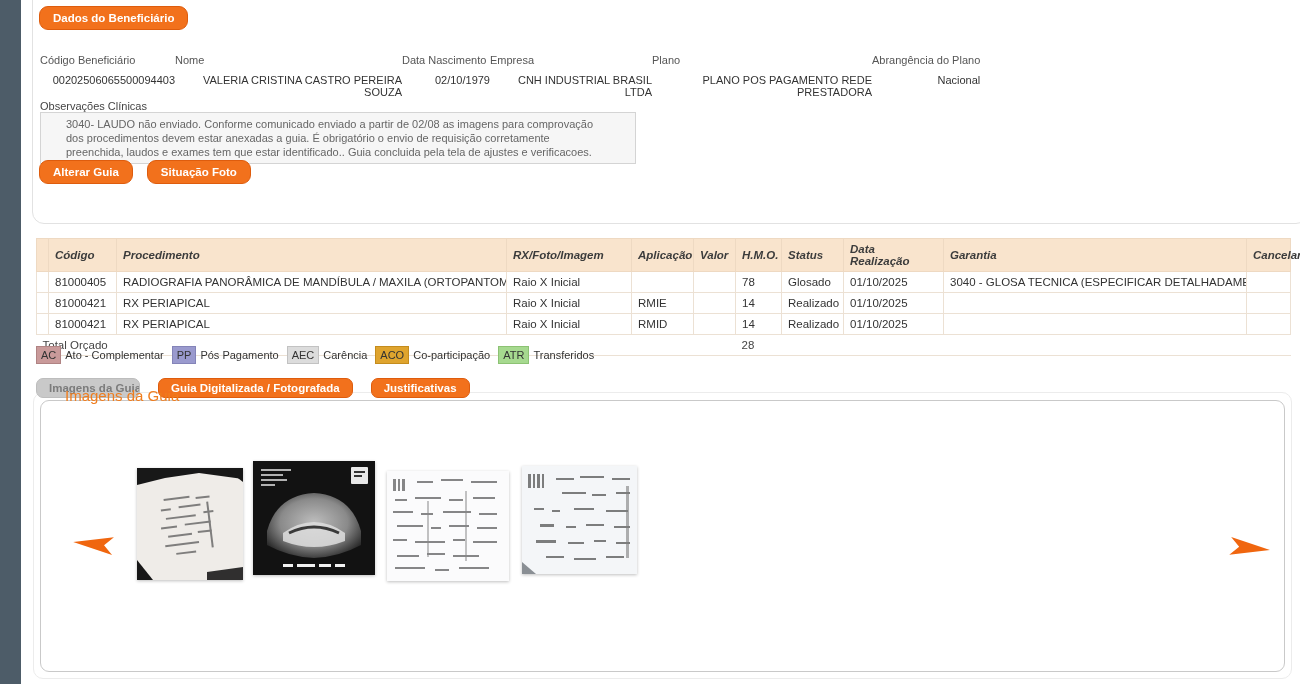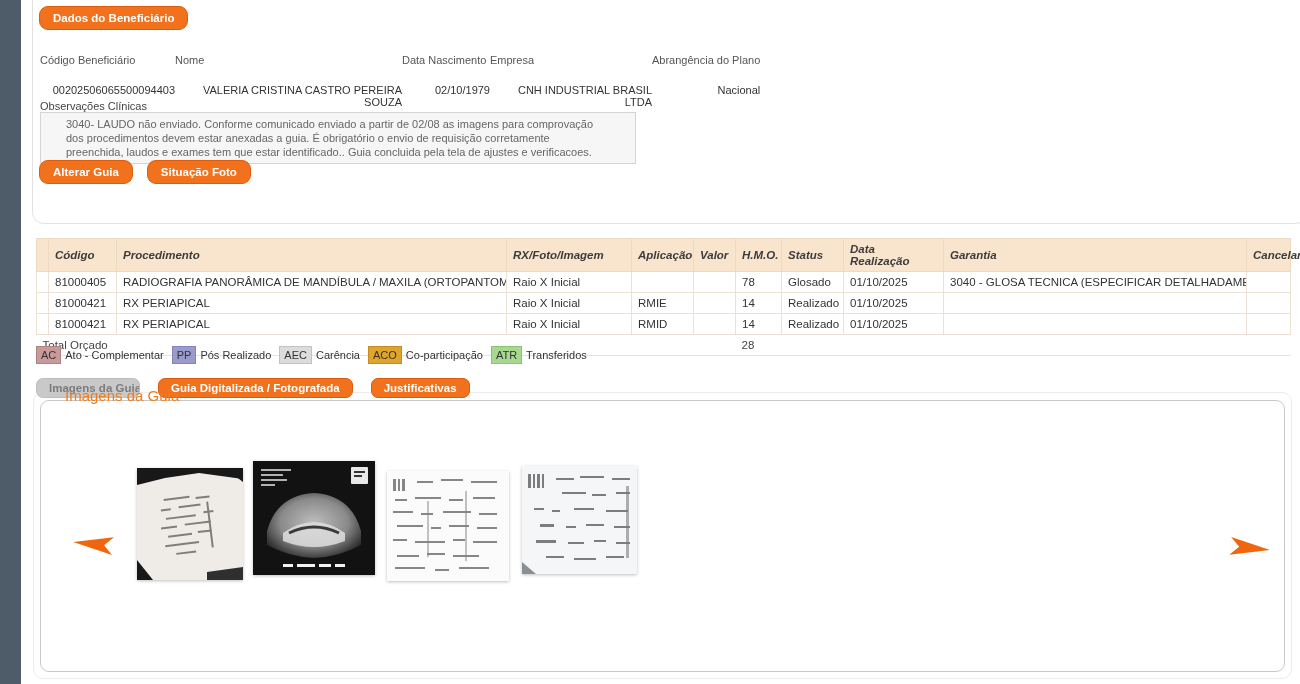--- a/index.html
+++ b/index.html
@@ -18,21 +18,21 @@
   }
 
   .btn {
     display:inline-block; background:#f2711c; color:#fff; font-weight:bold;
     font-size:11.5px; padding:5px 13px; border:1px solid #de5c0d; border-radius:9px;
     cursor:pointer; white-space:nowrap;
   }
   #dados-btn { position:absolute; left:3px; top:6px; }
 
   .fields-row { position:absolute; left:4px; top:54px; display:flex; font-size:11px; }
-  .field { display:flex; flex-direction:column; gap:18px; }
+  .field { display:flex; flex-direction:column; gap:8px; }
   .field .lbl { color:#555; }
   .field .val { color:#333;text-align:right; }
   .f1 { width:135px; } .f2 { width:227px; } .f3 { width:88px; }
   .f4 { width:162px; } .f5 { width:220px; } .f6 { width:auto; }
 
   .obs-label { position:absolute; left:4px; top:100px; font-size:11px; color:#444; }
   .obs-box {
     position:absolute; left:4px; top:112px; width:596px; min-height:42px;
     background:#f6f6f6; border:1px solid #d4d4d4; padding:4px 25px;
     font-size:11px; color:#666; line-height:1.28;
@@ -108,20 +108,24 @@
       <span class="lbl">Nome</span>
       <span class="val">VALERIA CRISTINA CASTRO PEREIRA SOUZA</span>
     </div>
     <div class="field f3">
       <span class="lbl">Data Nascimento</span>
       <span class="val">02/10/1979</span>
     </div>
     <div class="field f4">
       <span class="lbl">Empresa</span>
       <span class="val">CNH INDUSTRIAL BRASIL LTDA</span>
+    </div>
+    <div class="field f5">
+      <span class="lbl">Plano</span>
+      <span class="val">PLANO POS PAGAMENTO REDE PRESTADORA</span>
     </div>
     <div class="field f6">
       <span class="lbl">Abrangência do Plano</span>
       <span class="val">Nacional</span>
     </div>
   </div>
 
   <div class="obs-label">Observações Clínicas</div>
   <div class="obs-box">3040- LAUDO não enviado. Conforme comunicado enviado a partir de 02/08 as imagens para comprovação dos procedimentos devem estar anexadas a guia. É obrigatório o envio de requisição corretamente preenchida, laudos e exames tem que estar identificado.. Guia concluida pela tela de ajustes e verificacoes.</div>
 
@@ -213,21 +217,21 @@
     </tbody>
   </table>
 
   <div class="legend-row">
     <span class="legend-item">
       <span class="badge" style="background:#c99a9a;border-color:#b08383">AC</span>
       <span>Ato - Complementar</span>
     </span>
     <span class="legend-item">
       <span class="badge" style="background:#9a9ace;border-color:#8484b8">PP</span>
-      <span>Pós Realizado</span>
+      <span>Pós Pagamento</span>
     </span>
     <span class="legend-item">
       <span class="badge" style="background:#dcdcdc;border-color:#c2c2c2">AEC</span>
       <span>Carência</span>
     </span>
     <span class="legend-item">
       <span class="badge" style="background:#dfa42e;border-color:#c48c1d">ACO</span>
       <span>Co-participação</span>
     </span>
     <span class="legend-item">

